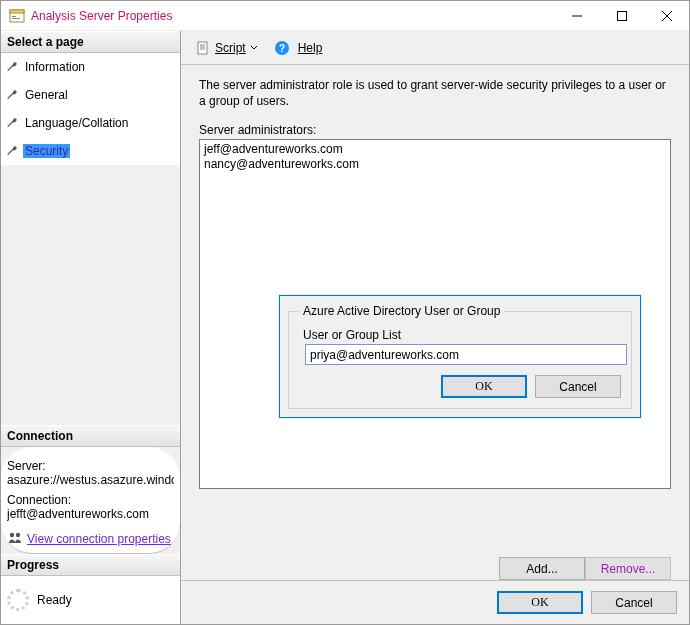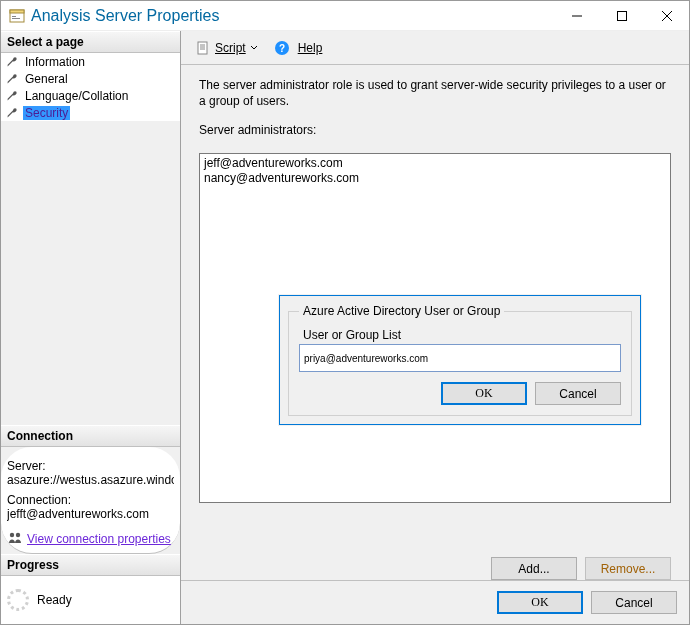--- a/index.html
+++ b/index.html
@@ -1,56 +1,56 @@
 <!DOCTYPE html>
 <html><head>
 <meta charset="utf-8">
 <style>
   * { box-sizing: border-box; font-family: "Segoe UI", Tahoma, sans-serif; }
   body { margin: 0; background: #fff; font-size: 12px; }
   .window { width: 690px; height: 625px; border: 1px solid #999; background: #fff; display: flex; flex-direction: column; }
   .titlebar { height: 30px; background: #fff; display: flex; align-items: center; border-bottom: 1px solid #eee; }
   .title-icon { width: 16px; height: 16px; margin: 0 6px 0 8px; }
-  .title-text { flex: 1; font-size: 16px; color: #0369a1; }
+  .title-text { flex: 1; font-size: 12px; color: #be185d; }
   .win-btn { width: 45px; height: 30px; display: flex; align-items: center; justify-content: center; cursor: pointer; }
   .body { flex: 1; display: flex; overflow: hidden; }
   .left { width: 180px; border-right: 1px solid #a0a0a0; background: #f0f0f0; display: flex; flex-direction: column; }
   .section-header { background: linear-gradient(#f6f6f6,#e3e3e3); border-top: 1px solid #fff; border-bottom: 1px solid #c0c0c0; padding: 3px 6px; font-weight: bold; font-size: 12px; }
   .page-list { background: #fff; flex: 0 0 auto; }
-  .page-item { display: flex; align-items: center; height: 17px; padding: 8px 4px; cursor: pointer; }
+  .page-item { display: flex; align-items: center; height: 17px; padding: 14px 4px; cursor: pointer; }
   .page-item.selected .page-label { background: #3399ff; color: #4c1d95; }
   .page-label { padding: 0 2px; }
   .wrench { width: 14px; height: 14px; margin-right: 4px; flex-shrink: 0; }
   .left-fill { background: #f0f0f0; flex: 1; }
   .conn-section { background: #fff; padding: 6px; font-size: 12px; border-bottom: 1px solid #c0c0c0; border-radius: 31px; }
   .conn-section .lbl { margin-top: 6px; }
   .conn-section .val { color: #000; white-space: nowrap; overflow: hidden; }
   .link-row { display: flex; align-items: center; margin-top: 10px; }
   .link-row a { color: #6d28d9; text-decoration: underline; cursor: pointer; margin-left: 4px; }
   .progress-section { background: #fff; padding: 6px; display: flex; align-items: center; height: 48px; }
   .spinner { width: 22px; height: 22px; border: 3px dotted #d0d0d0; border-radius: 50%; margin-right: 8px; }
 
   .right { flex: 1; display: flex; flex-direction: column; background: #f0f0f0; position: relative; }
   .toolbar { height: 34px; display: flex; align-items: center; padding: 0 8px; border-bottom: 1px solid #c0c0c0; background: #f0f0f0; gap: 4px; }
   .tool-btn { display: flex; align-items: center; padding: 3px 5px; cursor: pointer; border: 1px solid transparent; text-decoration: underline; }
   .content { flex: 1; padding: 12px 18px; background: #f0f0f0; position: relative; overflow: hidden; }
   .desc { margin-bottom: 14px; line-height: 1.35; }
-  .listlabel { margin-bottom: 16px; }
+  .listlabel { margin-bottom: 2px; }
   .admin-list { width: 100%; height: 350px; background: #fff; border: 1px solid #7a7a7a; padding: 2px 4px; font-size: 12px; line-height: 15px; overflow: auto; }
-  .btn-row { display: flex; justify-content: flex-end; gap: 8px; padding: 8px 18px 0; }
+  .btn-row { display: flex; justify-content: flex-end; gap: 0; padding: 8px 18px 0; }
   .btn { min-width: 86px; height: 23px; background: #e1e1e1; border: 1px solid #adadad; font-size: 12px; cursor: pointer; padding: 0 12px; }
-  .btn:disabled { color: #a16207; cursor: default; background: #e1e1e1; border-color: #c0c0c0; }
+  .btn:disabled { color: #a21caf; cursor: default; background: #e1e1e1; border-color: #c0c0c0; }
   .btn.primary { border-color: #0078d7; box-shadow: inset 0 0 0 1px #0078d7; font-family: Liberation Serif, serif; }
   .footer { border-top: 1px solid #c0c0c0; padding: 10px 12px; display: flex; justify-content: flex-end; gap: 8px; background: #f0f0f0; }
 
   .modal { position: absolute; left: 98px; top: 230px; width: 362px; background: #f0f0f0; border: 1px solid #0078d7; box-shadow: 0 0 0 1px rgba(0,0,0,0.05); }
   .modal fieldset { margin: 8px; border: 1px solid #d0d0d0; padding: 8px 10px 10px; }
   .modal legend { padding: 0 4px; font-size: 12px; }
   .modal .inner-label { margin: 2px 0 2px 4px; }
-  .modal input[type=text] { width: 100%; height: 28px; border: 1px solid #7a9acb; padding: 1px 4px; font-size: 10px; font-family: inherit; }
+  .modal input[type=text] { width: 100%; height: 21px; border: 1px solid #7a9acb; padding: 1px 4px; font-size: 12px; font-family: inherit; margin-left: 6px; }
   .modal .mbtns { display: flex; justify-content: flex-end; gap: 8px; margin-top: 10px; }
 </style>
 </head>
 <body>
 
 <div class="window">
 
   <div class="titlebar">
     <svg class="title-icon" viewBox="0 0 16 16">
       <rect x="1" y="2" width="14" height="12" fill="#fff" stroke="#a38a3a"></rect>

